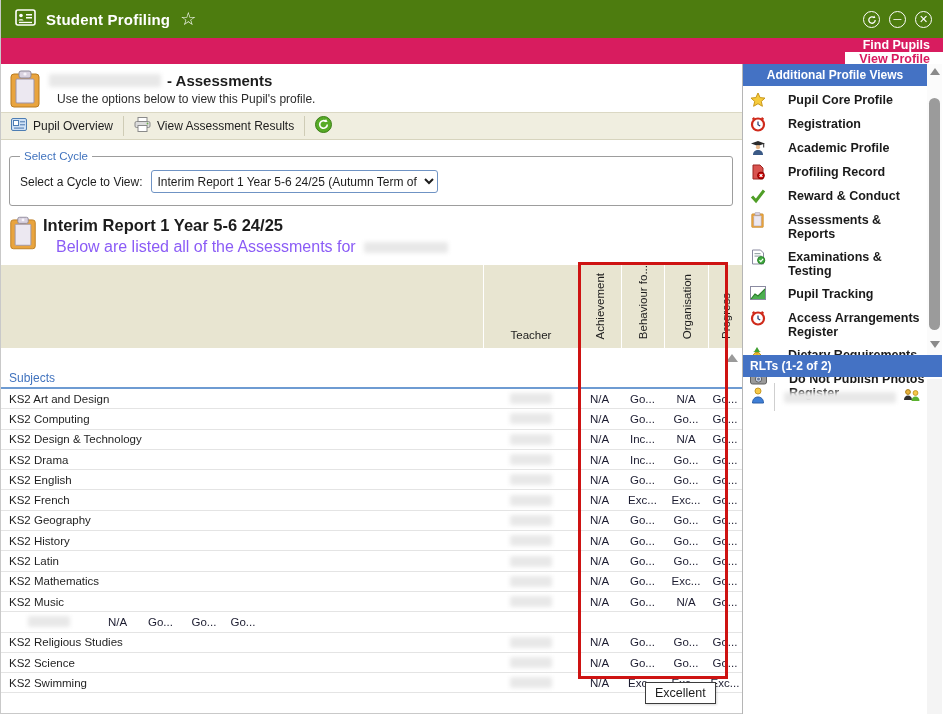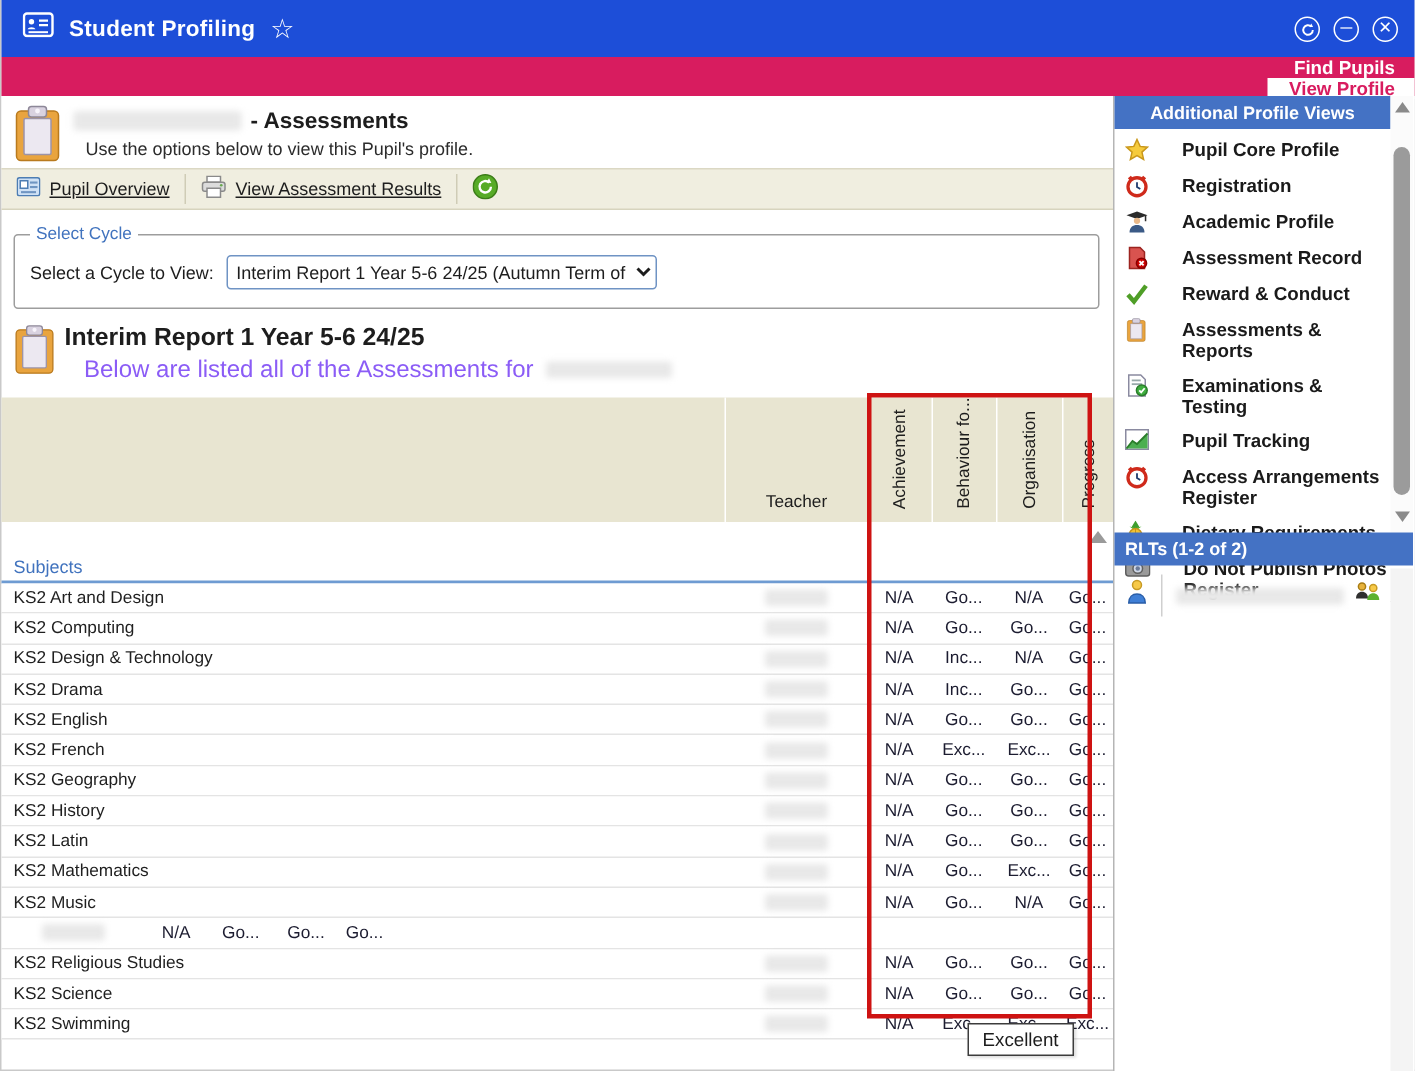--- a/index.html
+++ b/index.html
@@ -2,21 +2,21 @@
 <html><head>
 <meta charset="utf-8">
 <style>
   * { box-sizing: border-box; margin: 0; padding: 0; }
   html,body { width: 943px; height: 714px; }
   body { font-family: "Liberation Sans", sans-serif; background: #fff; position: relative; overflow: hidden; }
   #app { position: absolute; inset: 0; width: 943px; height: 714px; background:#fff;
          border-left:1px solid #c9c9c9; border-right:1px solid #c9c9c9; border-bottom:1px solid #c9c9c9; }
 
   
-  .titlebar { position:absolute; left:0; top:0; width:943px; height:38px; background:#1d4ed8; display:flex; align-items:center; }
+  .titlebar { position:absolute; left:0; top:0; width:943px; height:38px; background:#4d7c0f; display:flex; align-items:center; }
   .titlebar .appicon { margin-left:14px; }
   .titlebar .apptitle { color:#fff; font-weight:bold; font-size:15px; margin-left:10px; letter-spacing:.2px; }
   .titlebar .star { color:#fff; font-size:18px; margin-left:10px; line-height:1; cursor:pointer; }
   .winbtns { position:absolute; right:12px; top:11px; display:flex; gap:9px; }
   .winbtn { width:17px; height:17px; border:1.6px solid #fff; border-radius:50%; color:#fff;
             display:flex; align-items:center; justify-content:center; font-size:11px; line-height:1; cursor:pointer; }
 
   
   .tabbar { position:absolute; left:0; top:38px; width:943px; height:26px; background:#d81c5f; display:flex; align-items:flex-end;flex-direction:column; }
   .tab { height:26px; padding:0 14px; display:flex; align-items:center; font-size:12.5px; font-weight:bold; cursor:pointer; }
@@ -27,21 +27,21 @@
   .pagehead { position:absolute; left:0; top:64px; width:741px; height:48px; background:#fff;text-decoration:underline; }
   .pagehead .clip { position:absolute; left:8px; top:6px; }
   .pagehead .line1 { position:absolute; left:48px; top:8px; font-size:15px; font-weight:bold; color:#1d1d1d; display:flex; align-items:center; gap:6px; }
   .pagehead .line2 { position:absolute; left:56px; top:28px; font-size:12px; color:#2c2c2c; }
 
   .redact { display:inline-block; background:#e8e8e8; filter:blur(2px); border-radius:2px; }
 
   
   .toolbar { position:absolute; left:0; top:112px; width:741px; height:28px; background:#f0eee0;
              border-top:1px solid #dbd8c4; border-bottom:1px solid #d7d4be; display:flex; align-items:center; }
-  .tbtn { display:flex; align-items:center; gap:6px; font-size:12px; color:#1d1d1d; padding:0 10px; height:100%; cursor:pointer;text-decoration:underline; }
+  .tbtn { display:flex; align-items:center; gap:6px; font-size:12px; color:#1d1d1d; padding:0 10px; height:100%; cursor:pointer; }
   .tsep { width:1px; height:20px; background:#cfccb6; }
 
   
   fieldset.cycle { position:absolute; left:8px; top:150px; width:724px; height:56px; border:1px solid #9d9d9d; border-radius:3px; background:#fff; }
   fieldset.cycle legend { font-size:11.5px; color:#4173be; margin-left:10px; padding:0 4px; }
   .cyclerow { display:flex; align-items:center; margin:8px 0 0 10px; gap:8px; }
   .cyclerow label { font-size:12px; color:#1d1d1d; }
   .cyclerow select { width:287px; height:23px; font-size:12px; font-family:"Liberation Sans",sans-serif;
                      border:1px solid #6f93c4; border-radius:3px; color:#1d1d1d; background:#fff; padding:0 2px; }
 
@@ -417,21 +417,21 @@
               <rect x="13.2" y="3.5" width="1" height="4" fill="#2b2b2b"></rect>
             </svg></span>
           <span class="lbl">Academic Profile</span>
         </div>
         <div class="side-item">
           <span class="ic"><svg width="16" height="16" viewBox="0 0 16 16">
               <path d="M3 1h7l3 3v11H3z" fill="#d9534f" stroke="#9c2420"></path>
               <circle cx="11" cy="11.5" r="3.4" fill="#c00" stroke="#800"></circle>
               <path d="M9.6 10.1l2.8 2.8M12.4 10.1l-2.8 2.8" stroke="#fff" stroke-width="1.3"></path>
             </svg></span>
-          <span class="lbl">Assessment Record</span>
+          <span class="lbl">Profiling Record</span>
         </div>
         <div class="side-item">
           <span class="ic"><svg width="16" height="16" viewBox="0 0 16 16">
               <path d="M2 8.5 6 13 14 2.5" fill="none" stroke="#4f9e27" stroke-width="3"></path>
             </svg></span>
           <span class="lbl">Reward &amp; Conduct</span>
         </div>
         <div class="side-item">
           <span class="ic"><svg width="15" height="16" viewBox="0 0 32 38">
               <rect x="2" y="4" width="28" height="33" rx="3" fill="#e9a43e" stroke="#b97a1e"></rect>

